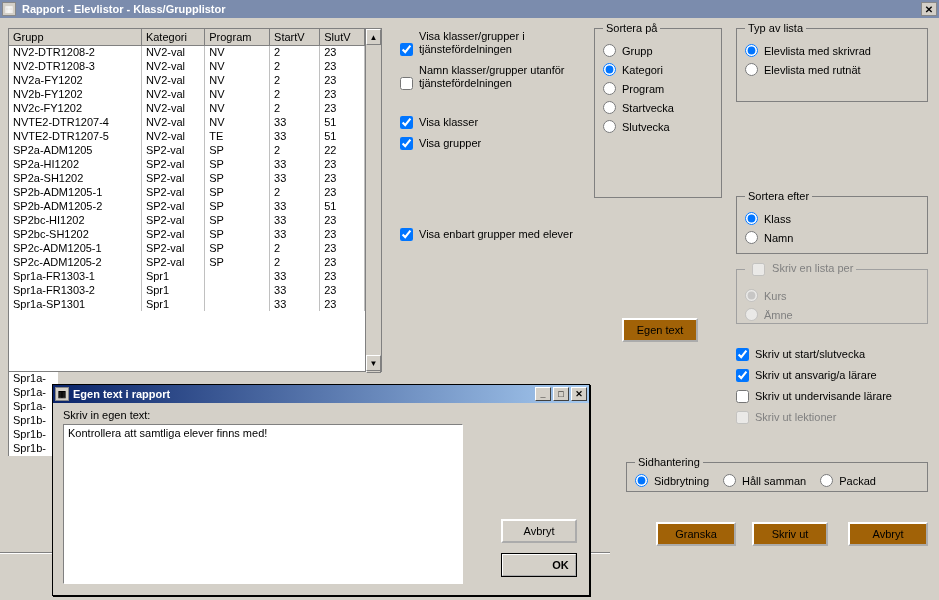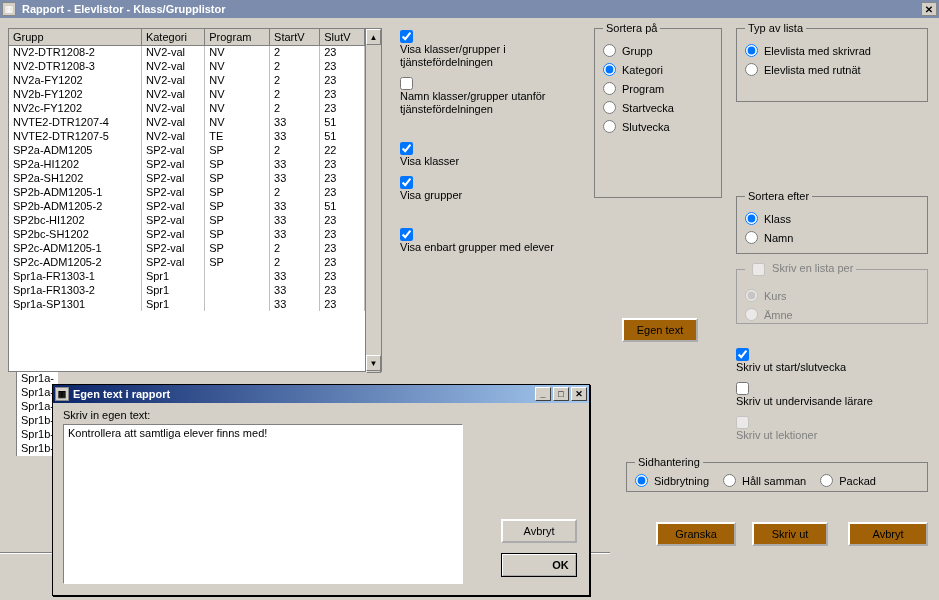--- a/index.html
+++ b/index.html
@@ -20,21 +20,21 @@
   table.grid-table td { border-right:1px solid #C0C0C0; padding:0 4px; height:14px; white-space:nowrap; }
   table.grid-table td:first-child { border-left:none; }
   .grid-scroll { width: 16px; background:#D4D0C8; position:relative; border-left:1px solid #808080; }
   .scroll-btn { position:absolute; left:0; width:15px; height:16px; background:#D4D0C8; border:1px solid #fff; border-right-color:#808080; border-bottom-color:#808080; font-size:8px; display:flex; align-items:center; justify-content:center; }
   .scroll-up { top:0; }
   .scroll-down { bottom:0; }
   .scroll-thumb { position:absolute; left:0; top:332px; width:15px; height:12px; background:#D4D0C8; border:1px solid #fff; border-right-color:#808080; border-bottom-color:#808080; }
 
   
   .opts-col1 { position:absolute; left:400px; top:30px; width:200px; }
-  .check-row { display:flex; align-items:flex-start; margin-bottom:8px;flex-direction:column; }
+  .check-row { display:flex; align-items:flex-end; margin-bottom:8px; }
   .check-row input, .radio-row input { margin:0 6px 0 0; width:13px; height:13px; flex-shrink:0; }
   .check-row label { line-height:13px; }
   .check-row.disabled label { color:#808080; }
 
   fieldset { border:1px solid #808080; border-radius:0; padding:4px 8px 8px 8px; margin:0; position:absolute; background:#D4D0C8; }
   fieldset.disabled legend, fieldset.disabled label { color:#808080; }
   legend { padding:0 3px; background:#D4D0C8; }
   .radio-row { display:flex; align-items:center; margin:6px 0; }
 
   .sort-on { left:594px; top:22px; width:128px; height:176px; }
@@ -66,21 +66,21 @@
   .dialog textarea { width:400px; height:160px; resize:none; border:1px solid #808080; border-right-color:#fff; border-bottom-color:#fff; padding:2px 4px; font-size:11px; background:#fff; }
   .dialog .d-btn { position:absolute; right:12px; width:76px; height:24px; background:#D4D0C8; border:2px outset #fff; display:flex; align-items:center; justify-content:center; font-weight:bold; }
   .dialog .d-btn.avb { top:116px; font-weight:normal; }
   .dialog .d-btn.ok  { top:150px; border:1px solid #000; }
   .dialog .d-btn.ok .inner { border:1px outset #fff; width:100%; height:100%; display:flex; align-items:center; justify-content:center;padding-left:43px; }
 
   .bottom-sep { position:absolute; left:0; top:552px; width:610px; height:2px; border-top:1px solid #808080; border-bottom:1px solid #fff; }
 
   
   .grid-continue { position:absolute; left:8px; top:372px; width:50px; font-size:11px;}
-  .grid-continue div { height:14px; padding-left:4px; background:#fff; border-left:1px solid #808080;margin-left:8px;}
+  .grid-continue div { height:14px; padding-left:4px; background:#fff; border-left:1px solid #808080;}
 </style>
 </head>
 <body>
 
 <div class="titlebar">
   <span class="t-icon">▦</span>
   <span class="t-title">Rapport -  Elevlistor - Klass/Grupplistor</span>
   <span class="t-close">✕</span>
 </div>
 
@@ -339,20 +339,24 @@
         <input type="radio" name="skriv-per-opts" disabled="" style="">
         <label>Ämne</label>
       </div>
     </div>
 </fieldset>
 
 <div class="checks-right">
   <div class="check-row">
     <input type="checkbox" id="r1" checked="" style="">
     <label>Skriv ut start/slutvecka</label>
+  </div>
+  <div class="check-row">
+    <input type="checkbox" id="r2" checked="" style="">
+    <label>Skriv ut ansvarig/a lärare</label>
   </div>
   <div class="check-row">
     <input type="checkbox" id="r3" style="">
     <label>Skriv ut undervisande lärare</label>
   </div>
   <div class="check-row disabled">
     <input type="checkbox" id="r4" disabled="" style="">
     <label>Skriv ut lektioner</label>
   </div>
 </div>

